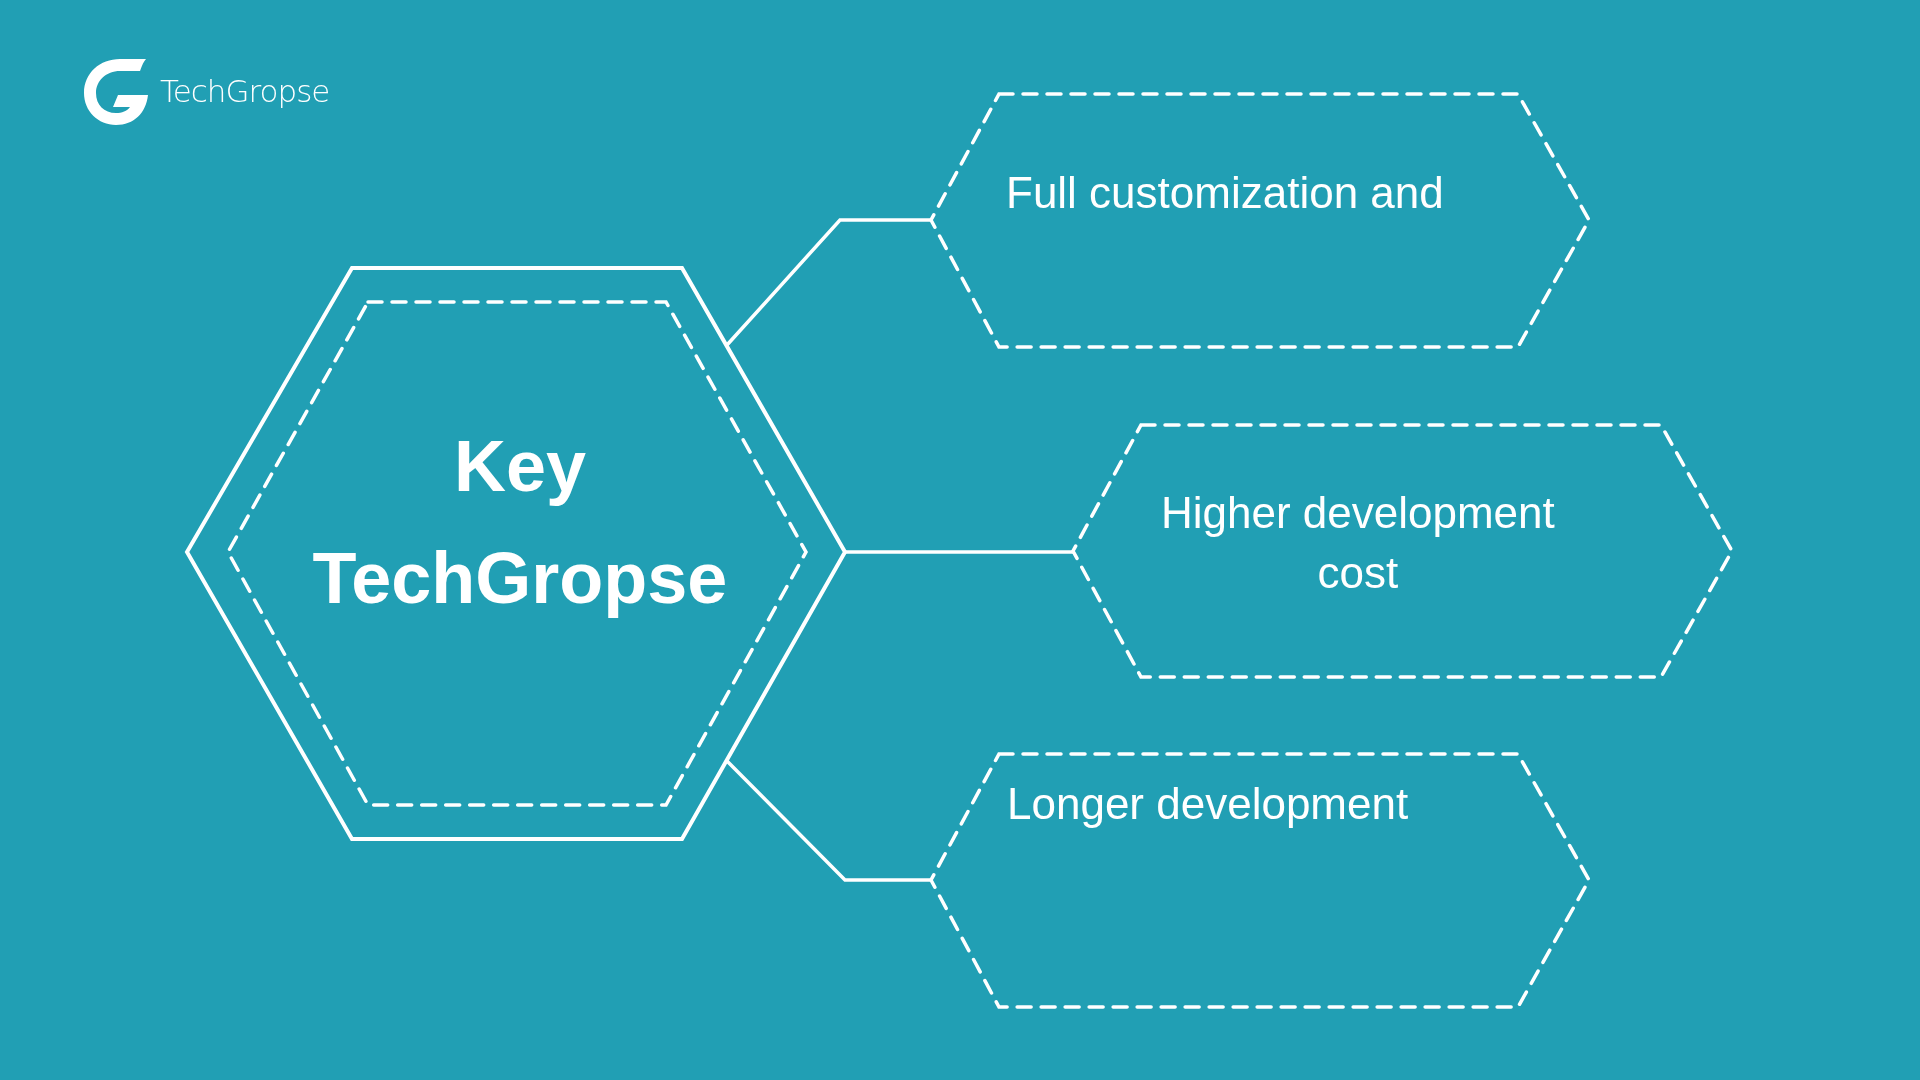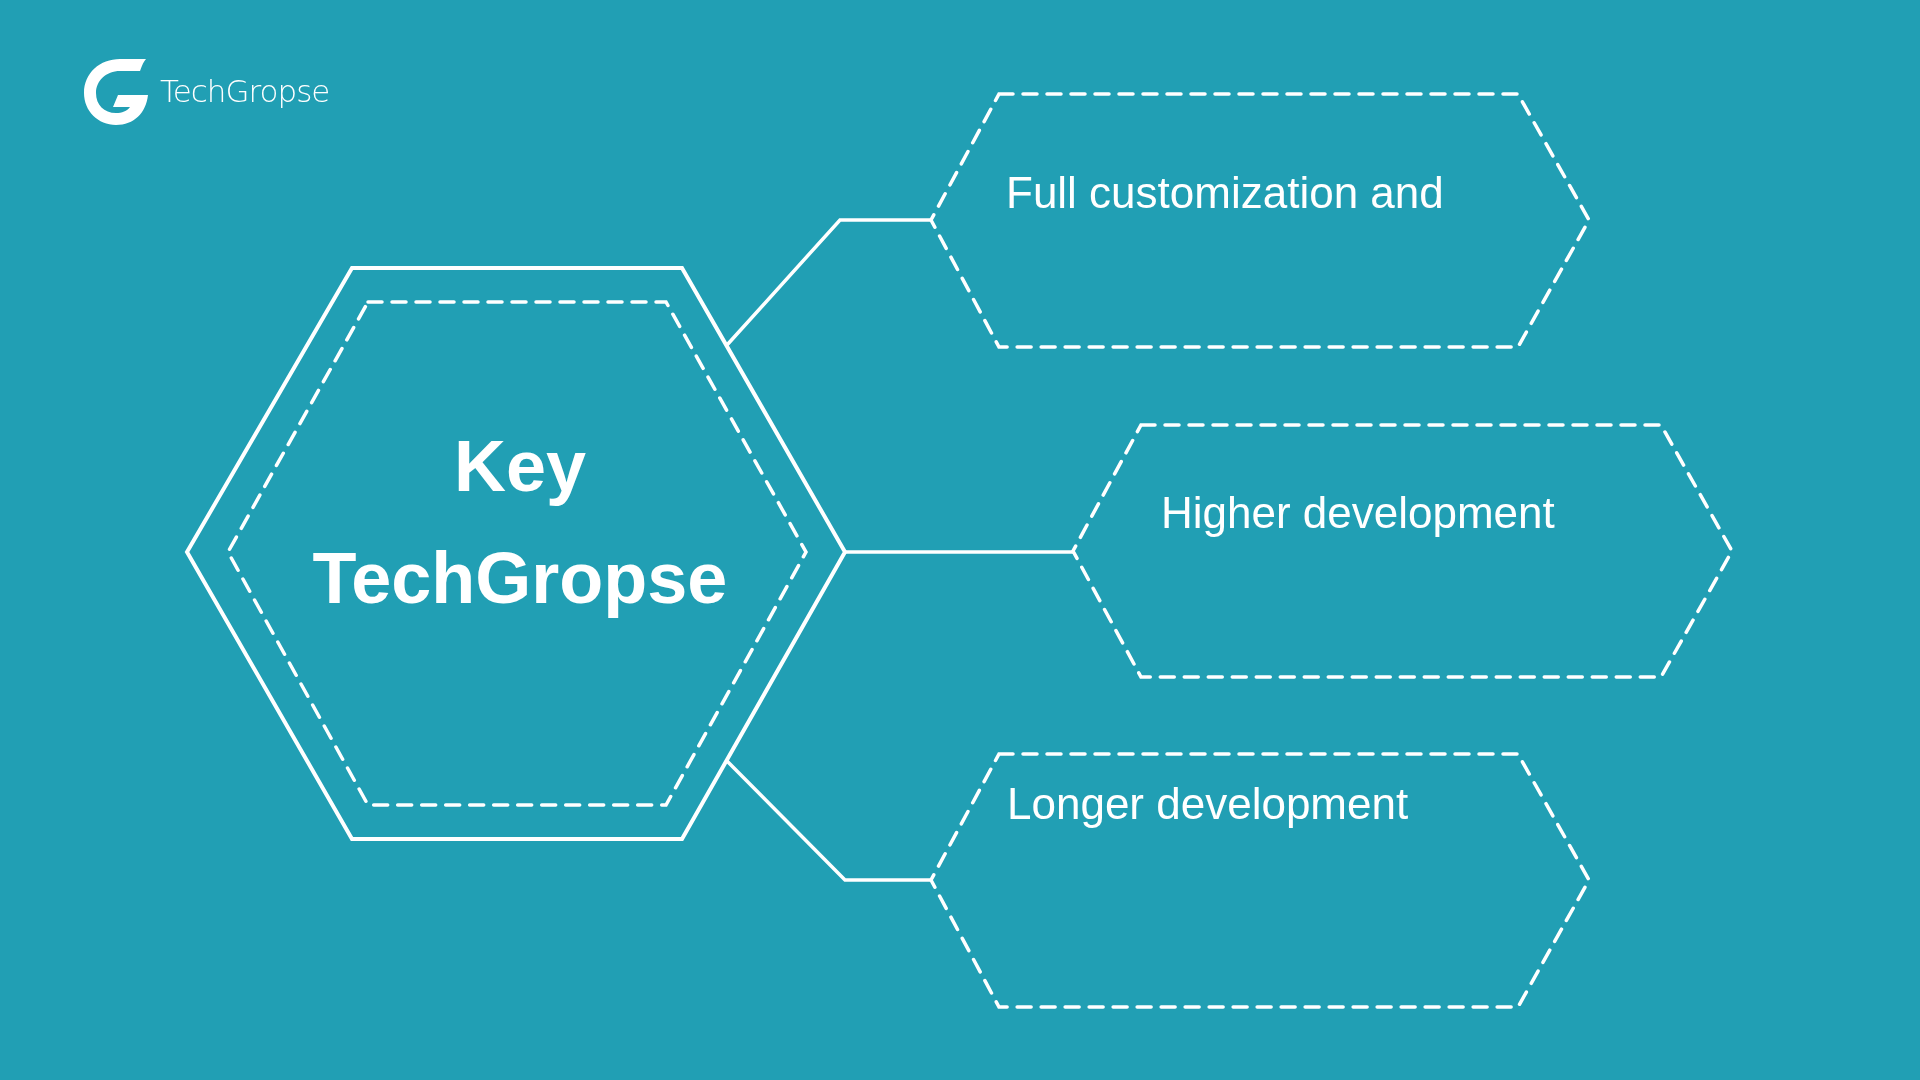--- a/index.html
+++ b/index.html
@@ -38,16 +38,17 @@
 <div class="center-title">
   <div>Key</div>
   <div>TechGropse</div>
 </div>
 
 <div class="item-text" style="left:1006px; top:163px;">
   <div>Full customization and</div>
 </div>
 <div class="item-text" style="left:1161px; top:483px;text-align:center;">
   <div>Higher development</div>
+  <div>cost</div>
 </div>
 <div class="item-text" style="left:1007px; top:774px;">
   <div>Longer development</div>
 </div>
 
 </body></html>

